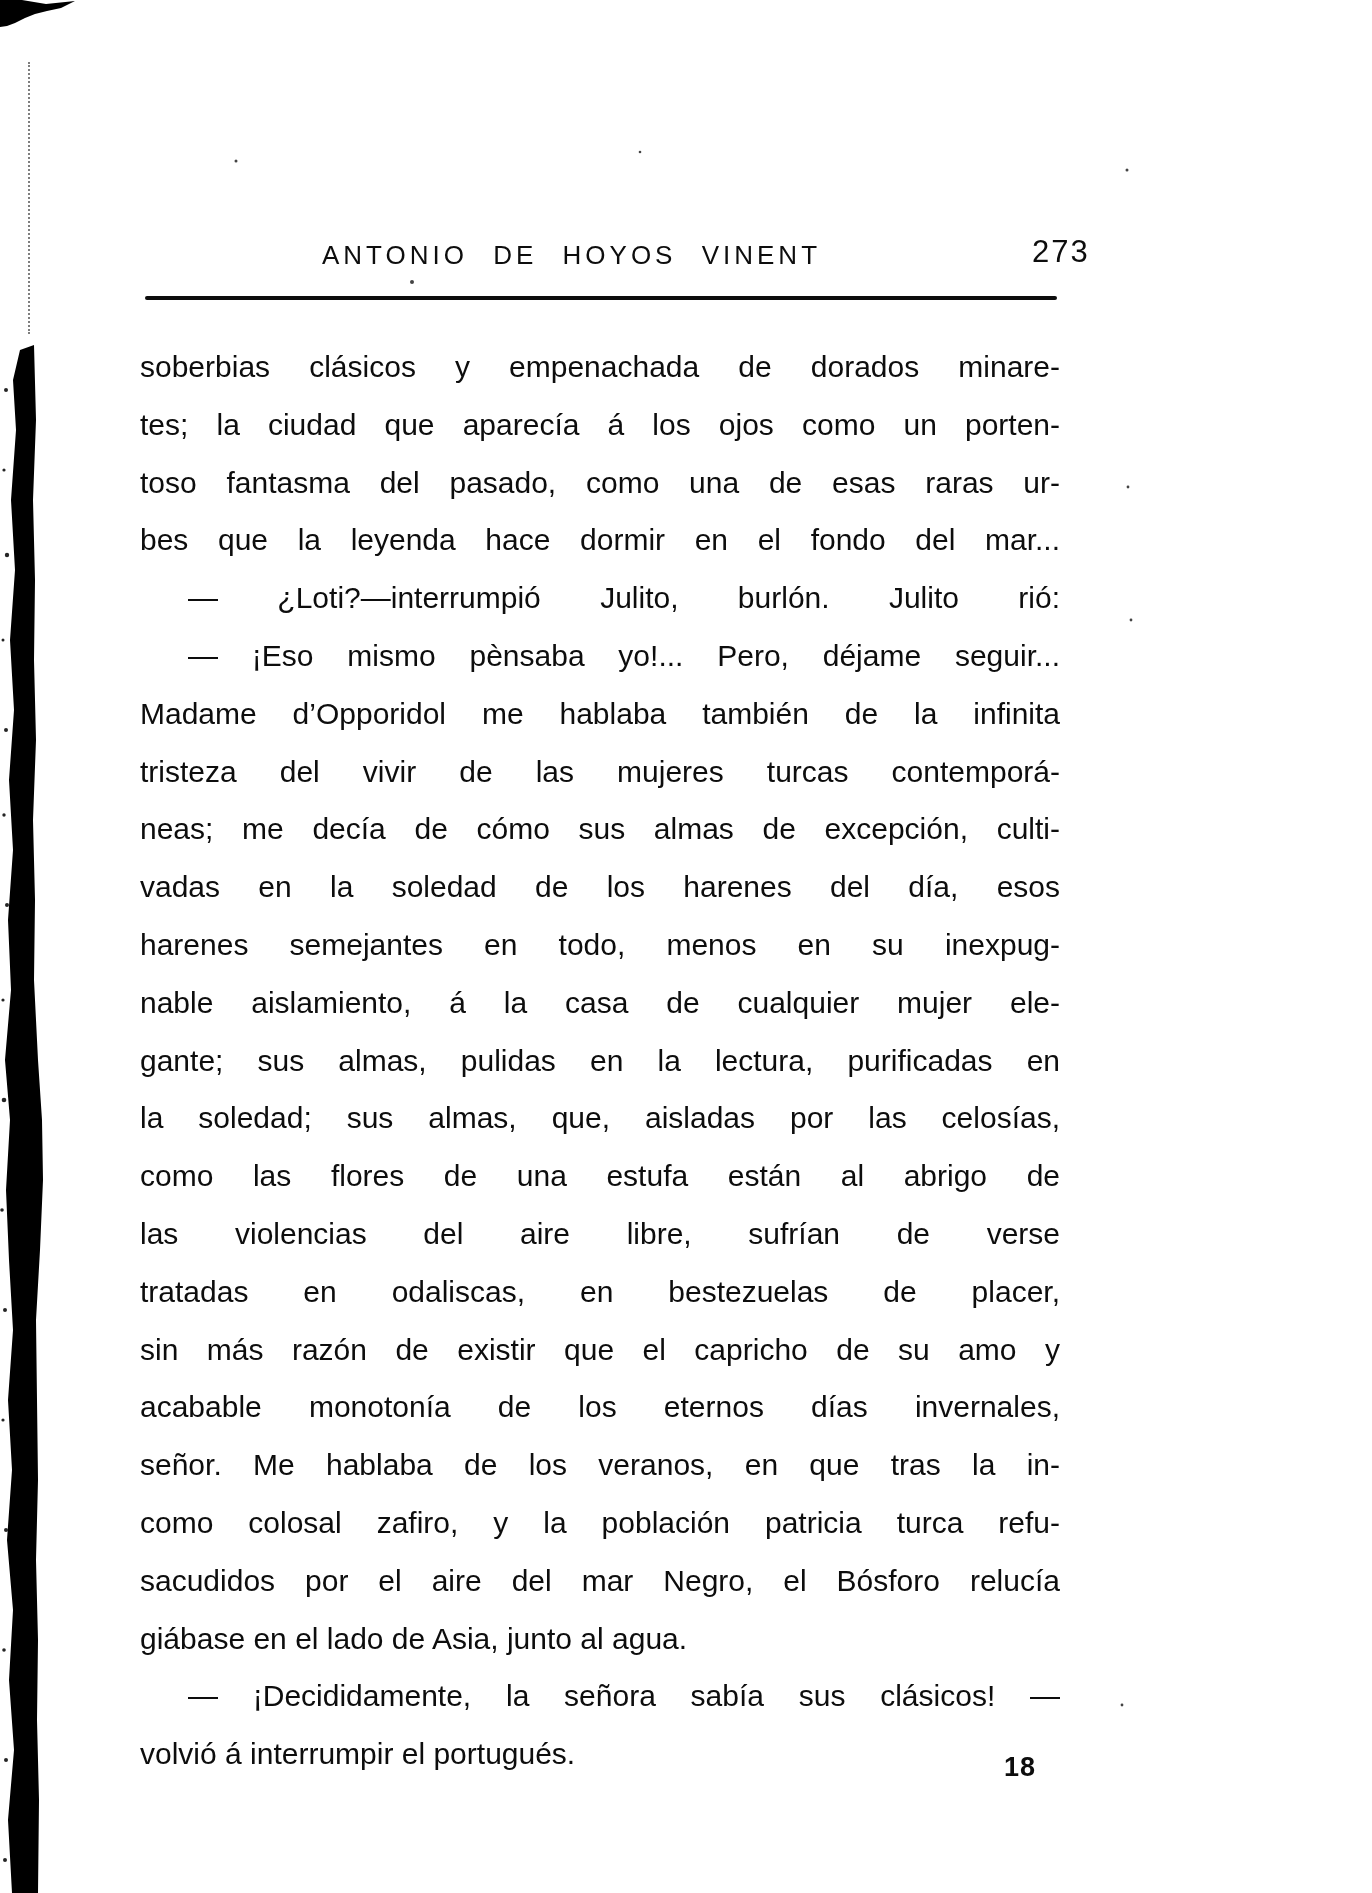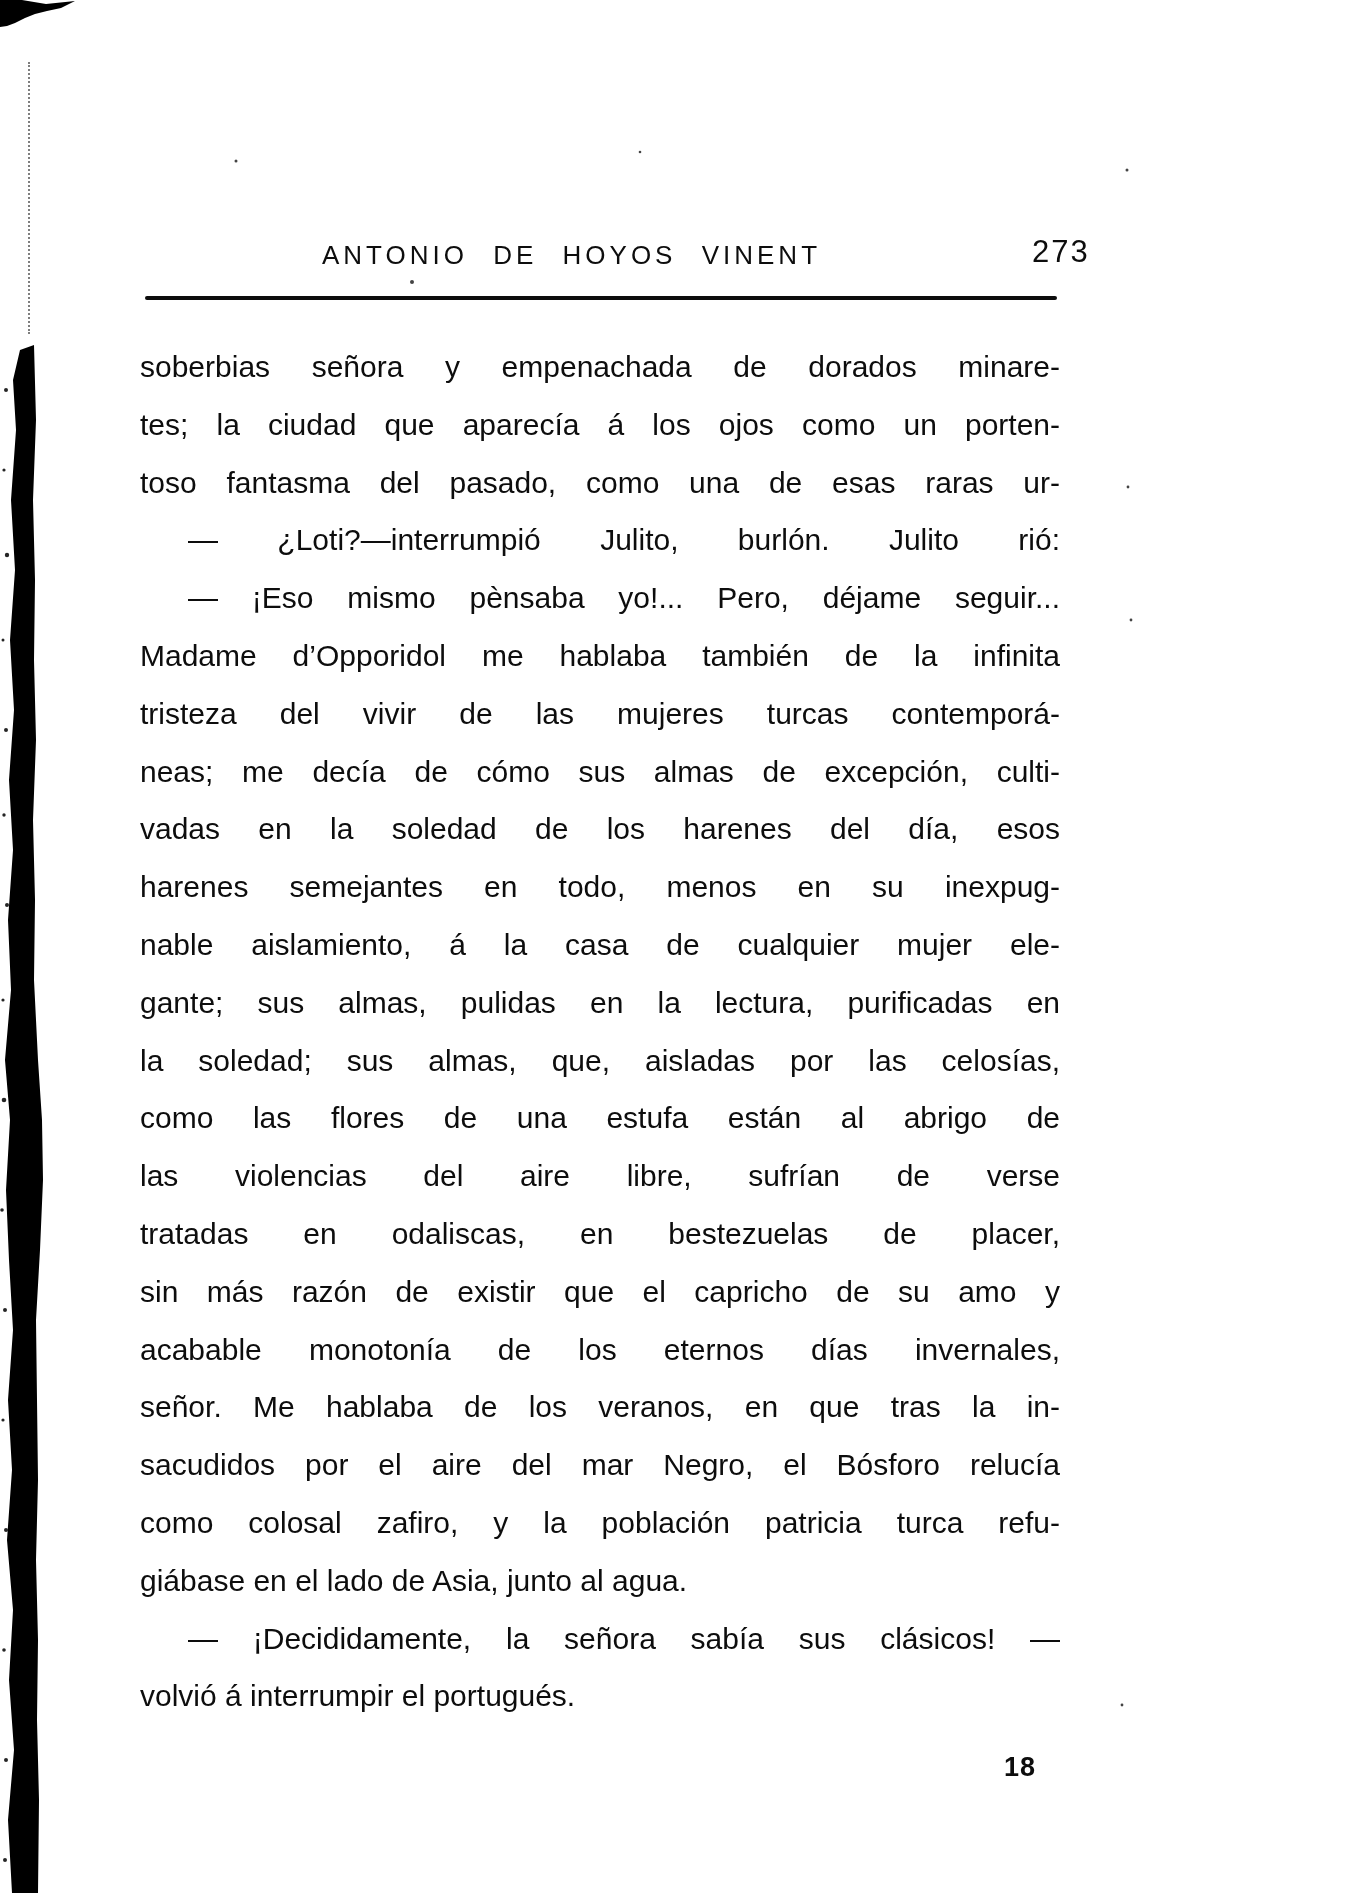--- a/index.html
+++ b/index.html
@@ -100,41 +100,42 @@
 
   <div class="dotted-line"></div>
 
   <div class="running-header">
     <span class="header-title">ANTONIO DE HOYOS VINENT</span>
     <span class="header-page-number">273</span>
     <div class="header-rule"></div>
   </div>
 
   <div class="page-text">
-      <div class="line just">soberbias señora y empenachada de dorados minare-</div>
+      <div class="line just">soberbias clásicos y empenachada de dorados minare-</div>
       <div class="line just">tes; la ciudad que aparecía á los ojos como un porten-</div>
       <div class="line just">toso fantasma del pasado, como una de esas raras ur-</div>
+      <div class="line just">bes que la leyenda hace dormir en el fondo del mar...</div>
       <div class="line indent just">— ¿Loti?—interrumpió Julito, burlón. Julito rió:</div>
       <div class="line indent just">— ¡Eso mismo pènsaba yo!... Pero, déjame seguir...</div>
       <div class="line just">Madame d’Opporidol me hablaba también de la infinita</div>
       <div class="line just">tristeza del vivir de las mujeres turcas contemporá-</div>
       <div class="line just">neas; me decía de cómo sus almas de excepción, culti-</div>
       <div class="line just">vadas en la soledad de los harenes del día, esos</div>
       <div class="line just">harenes semejantes en todo, menos en su inexpug-</div>
       <div class="line just">nable aislamiento, á la casa de cualquier mujer ele-</div>
       <div class="line just">gante; sus almas, pulidas en la lectura, purificadas en</div>
       <div class="line just">la soledad; sus almas, que, aisladas por las celosías,</div>
       <div class="line just">como las flores de una estufa están al abrigo de</div>
       <div class="line just">las violencias del aire libre, sufrían de verse</div>
       <div class="line just">tratadas en odaliscas, en bestezuelas de placer,</div>
       <div class="line just">sin más razón de existir que el capricho de su amo y</div>
       <div class="line just">acabable monotonía de los eternos días invernales,</div>
       <div class="line just">señor. Me hablaba de los veranos, en que tras la in-</div>
+      <div class="line just">como colosal zafiro, y la población patricia turca refu-</div>
       <div class="line just">sacudidos por el aire del mar Negro, el Bósforo relucía</div>
-      <div class="line just">como colosal zafiro, y la población patricia turca refu-</div>
       <div class="line flush">giábase en el lado de Asia, junto al agua.</div>
       <div class="line indent just">— ¡Decididamente, la señora sabía sus clásicos! —</div>
       <div class="line flush">volvió á interrumpir el portugués.</div>
     </div>
 
   <span class="footer-sig">18</span>
 
 </div>
 
 </body></html>

